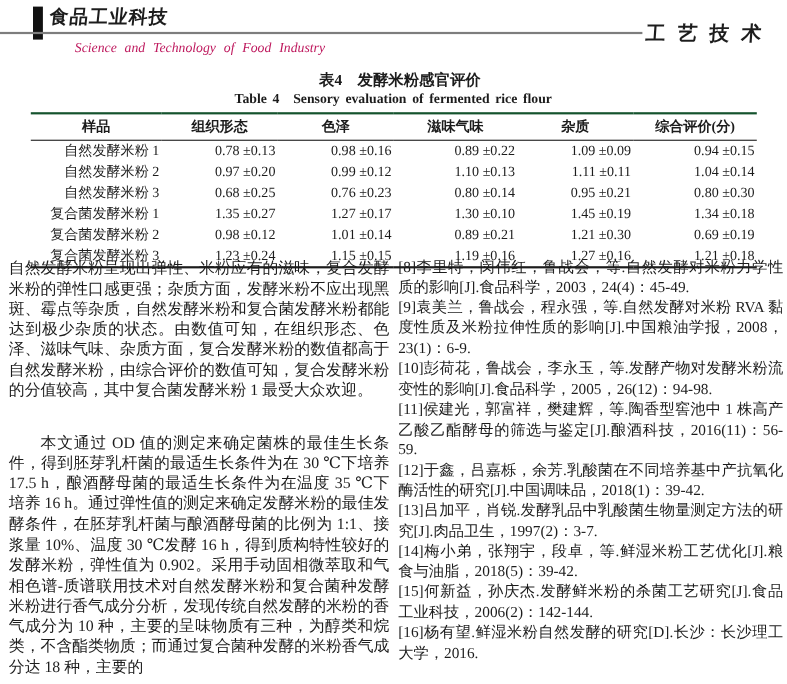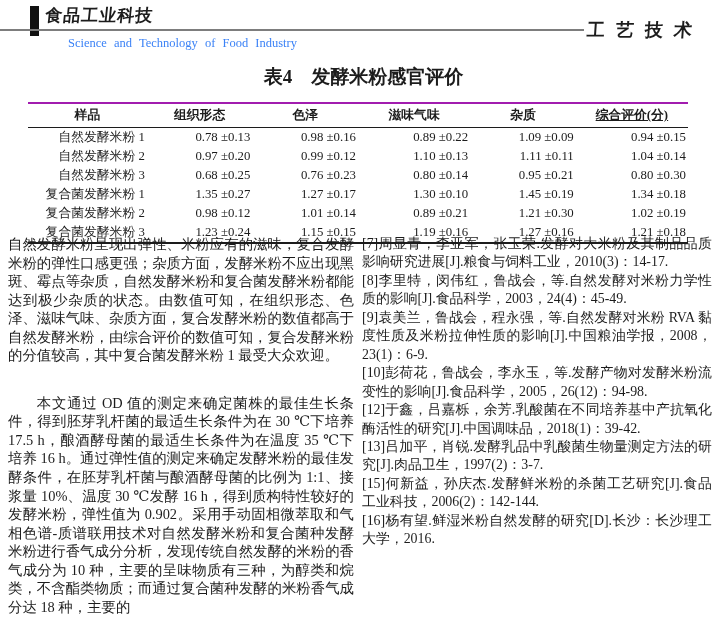--- a/index.html
+++ b/index.html
@@ -30,64 +30,64 @@
     border-bottom: 2px solid #222;
     padding: 0 6px 2px 2px;
     white-space: nowrap;
   }
   .header-rule {
     position: absolute; left: 0; top: 29px;
     width: 584px; height: 2px; background: #7d7d7d;
   }
   .journal-en {
     position: absolute; left: 68px; top: 36px;
-    font-size: 12.5px; color: #3b82f6;
+    font-style: italic; font-size: 12.5px; color: #be185d;
     word-spacing: 4px; white-space: nowrap;
   }
   .column-tag {
     position: absolute; right: 12px; top: 18px;
     font-size: 18px; font-weight: bold;
     letter-spacing: 11px; white-space: nowrap;
     transform: skewX(-4deg);
   }
 
   
   .tbl-title-cn {
     position: absolute; left: 0; right: 0; top: 64px;
-    text-align: center; font-size: 19px; font-weight: bold;
+    text-align: center; font-size: 14px; font-weight: bold;
     font-family: "Liberation Serif", serif;
     padding-left: 12px;
   }
   .tbl-title-en {
     position: absolute; left: 0; right: 0; top: 82px;
     text-align: center; font-size: 12.5px; font-weight: bold;
     word-spacing: 2px;
   }
 
   
   table.sensory {
     position: absolute; left: 28px; top: 102px;
     width: 660px; border-collapse: collapse;
     font-size: 12.8px;
-    border-top: 2px solid #a21caf;
+    border-top: 2px solid #14532d;
     border-bottom: 2px solid #1c1c1c;
   }
   table.sensory th {
     font-weight: bold; text-align: center;
     border-bottom: 1.5px solid #1c1c1c;
     padding: 3px 2px; height: 20px;
     white-space: nowrap;
   }
   table.sensory td {
     text-align: right; padding: 1px 2px; height: 17px;
     white-space: nowrap;
   }
   table.sensory td:first-child { }
   .c0 { width: 18%; } .c1 { width: 16%; } .c2 { width: 16%; }
-  .c3 { width: 17%; } .c4 { width: 16%; } .c5 { width: 17%; text-decoration: underline; }
+  .c3 { width: 17%; } .c4 { width: 16%; } .c5 { width: 17%; }
 
   
   .col {
     position: absolute; top: 235px;
     font-size: 14.4px; line-height: 18.55px;
     text-align: justify;
   }
   .col-left  { left: 8px;  width: 346px; }
   .col-right { left: 362px; width: 350px; font-size: 13.9px; line-height: 18.45px; }
   .para { text-align: justify; }
@@ -107,20 +107,21 @@
 
   <div class="logo-block">
     <div class="logo-bar"></div>
     <div class="logo-cn">食品工业科技</div>
   </div>
   <div class="header-rule"></div>
   <div class="journal-en">Science  and  Technology  of  Food  Industry</div>
   <div class="column-tag">工艺技术</div>
 
   <div class="tbl-title-cn">表4　发酵米粉感官评价</div>
+  <div class="tbl-title-en">Table 4　Sensory evaluation of fermented rice flour</div>
 
   <table class="sensory">
     <thead>
       <tr>
         <th class="c0">样品</th>
         <th class="c1">组织形态</th>
         <th class="c2">色泽</th>
         <th class="c3">滋味气味</th>
         <th class="c4">杂质</th>
         <th class="c5">综合评价(分)</th>
@@ -158,42 +159,43 @@
         <td>1.30 ±0.10</td>
         <td>1.45 ±0.19</td>
         <td>1.34 ±0.18</td>
       </tr>
       <tr>
         <td>复合菌发酵米粉 2</td>
         <td>0.98 ±0.12</td>
         <td>1.01 ±0.14</td>
         <td>0.89 ±0.21</td>
         <td>1.21 ±0.30</td>
-        <td>1.02 ±0.19</td>
+        <td>0.69 ±0.19</td>
       </tr>
       <tr>
         <td>复合菌发酵米粉 3</td>
         <td>1.23 ±0.24</td>
         <td>1.15 ±0.15</td>
         <td>1.19 ±0.16</td>
         <td>1.27 ±0.16</td>
         <td>1.21 ±0.18</td>
       </tr>
     </tbody>
   </table>
 
   <div class="col col-left">
     <p class="para">自然发酵米粉呈现出弹性、米粉应有的滋味，复合发酵米粉的弹性口感更强；杂质方面，发酵米粉不应出现黑斑、霉点等杂质，自然发酵米粉和复合菌发酵米粉都能达到极少杂质的状态。由数值可知，在组织形态、色泽、滋味气味、杂质方面，复合发酵米粉的数值都高于自然发酵米粉，由综合评价的数值可知，复合发酵米粉的分值较高，其中复合菌发酵米粉 1 最受大众欢迎。</p>
     <p class="para indent">本文通过 OD 值的测定来确定菌株的最佳生长条件，得到胚芽乳杆菌的最适生长条件为在 30 ℃下培养 17.5 h，酿酒酵母菌的最适生长条件为在温度 35 ℃下培养 16 h。通过弹性值的测定来确定发酵米粉的最佳发酵条件，在胚芽乳杆菌与酿酒酵母菌的比例为 1:1、接浆量 10%、温度 30 ℃发酵 16 h，得到质构特性较好的发酵米粉，弹性值为 0.902。采用手动固相微萃取和气相色谱-质谱联用技术对自然发酵米粉和复合菌种发酵米粉进行香气成分分析，发现传统自然发酵的米粉的香气成分为 10 种，主要的呈味物质有三种，为醇类和烷类，不含酯类物质；而通过复合菌种发酵的米粉香气成分达 18 种，主要的</p>
   </div>
 
   <div class="col col-right">
-    <p class="ref">[7]周显青，李亚军，张玉荣.发酵对大米粉及其制品品质影响研究进展[J].粮食与饲料工业，2010(3)：14-17.</p>
     <p class="ref">[8]李里特，闵伟红，鲁战会，等.自然发酵对米粉力学性质的影响[J].食品科学，2003，24(4)：45-49.</p>
     <p class="ref">[9]袁美兰，鲁战会，程永强，等.自然发酵对米粉 RVA 黏度性质及米粉拉伸性质的影响[J].中国粮油学报，2008，23(1)：6-9.</p>
     <p class="ref">[10]彭荷花，鲁战会，李永玉，等.发酵产物对发酵米粉流变性的影响[J].食品科学，2005，26(12)：94-98.</p>
+    <p class="ref">[11]侯建光，郭富祥，樊建辉，等.陶香型窖池中 1 株高产乙酸乙酯酵母的筛选与鉴定[J].酿酒科技，2016(11)：56-59.</p>
     <p class="ref">[12]于鑫，吕嘉栎，余芳.乳酸菌在不同培养基中产抗氧化酶活性的研究[J].中国调味品，2018(1)：39-42.</p>
     <p class="ref">[13]吕加平，肖锐.发酵乳品中乳酸菌生物量测定方法的研究[J].肉品卫生，1997(2)：3-7.</p>
+    <p class="ref">[14]梅小弟，张翔宇，段卓，等.鲜湿米粉工艺优化[J].粮食与油脂，2018(5)：39-42.</p>
     <p class="ref">[15]何新益，孙庆杰.发酵鲜米粉的杀菌工艺研究[J].食品工业科技，2006(2)：142-144.</p>
     <p class="ref">[16]杨有望.鲜湿米粉自然发酵的研究[D].长沙：长沙理工大学，2016.</p>
   </div>
 
 </div>
 
 </body></html>

